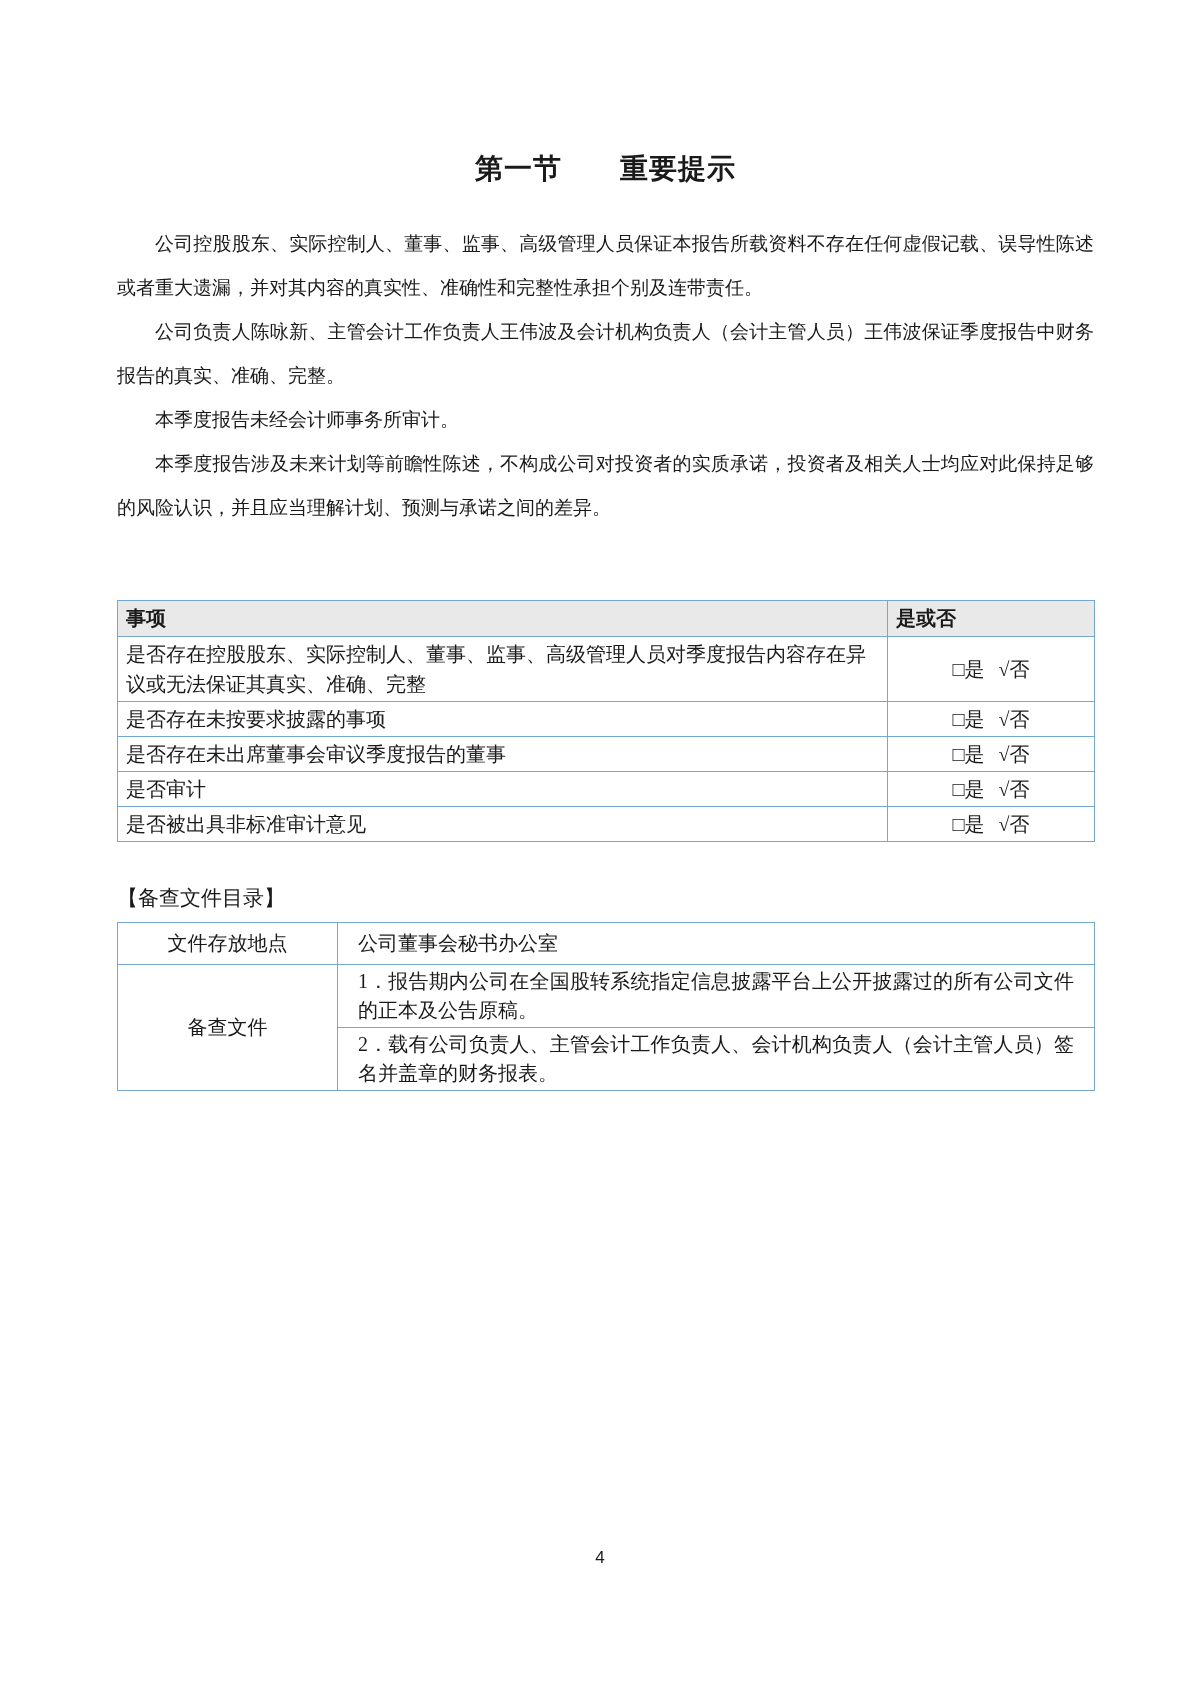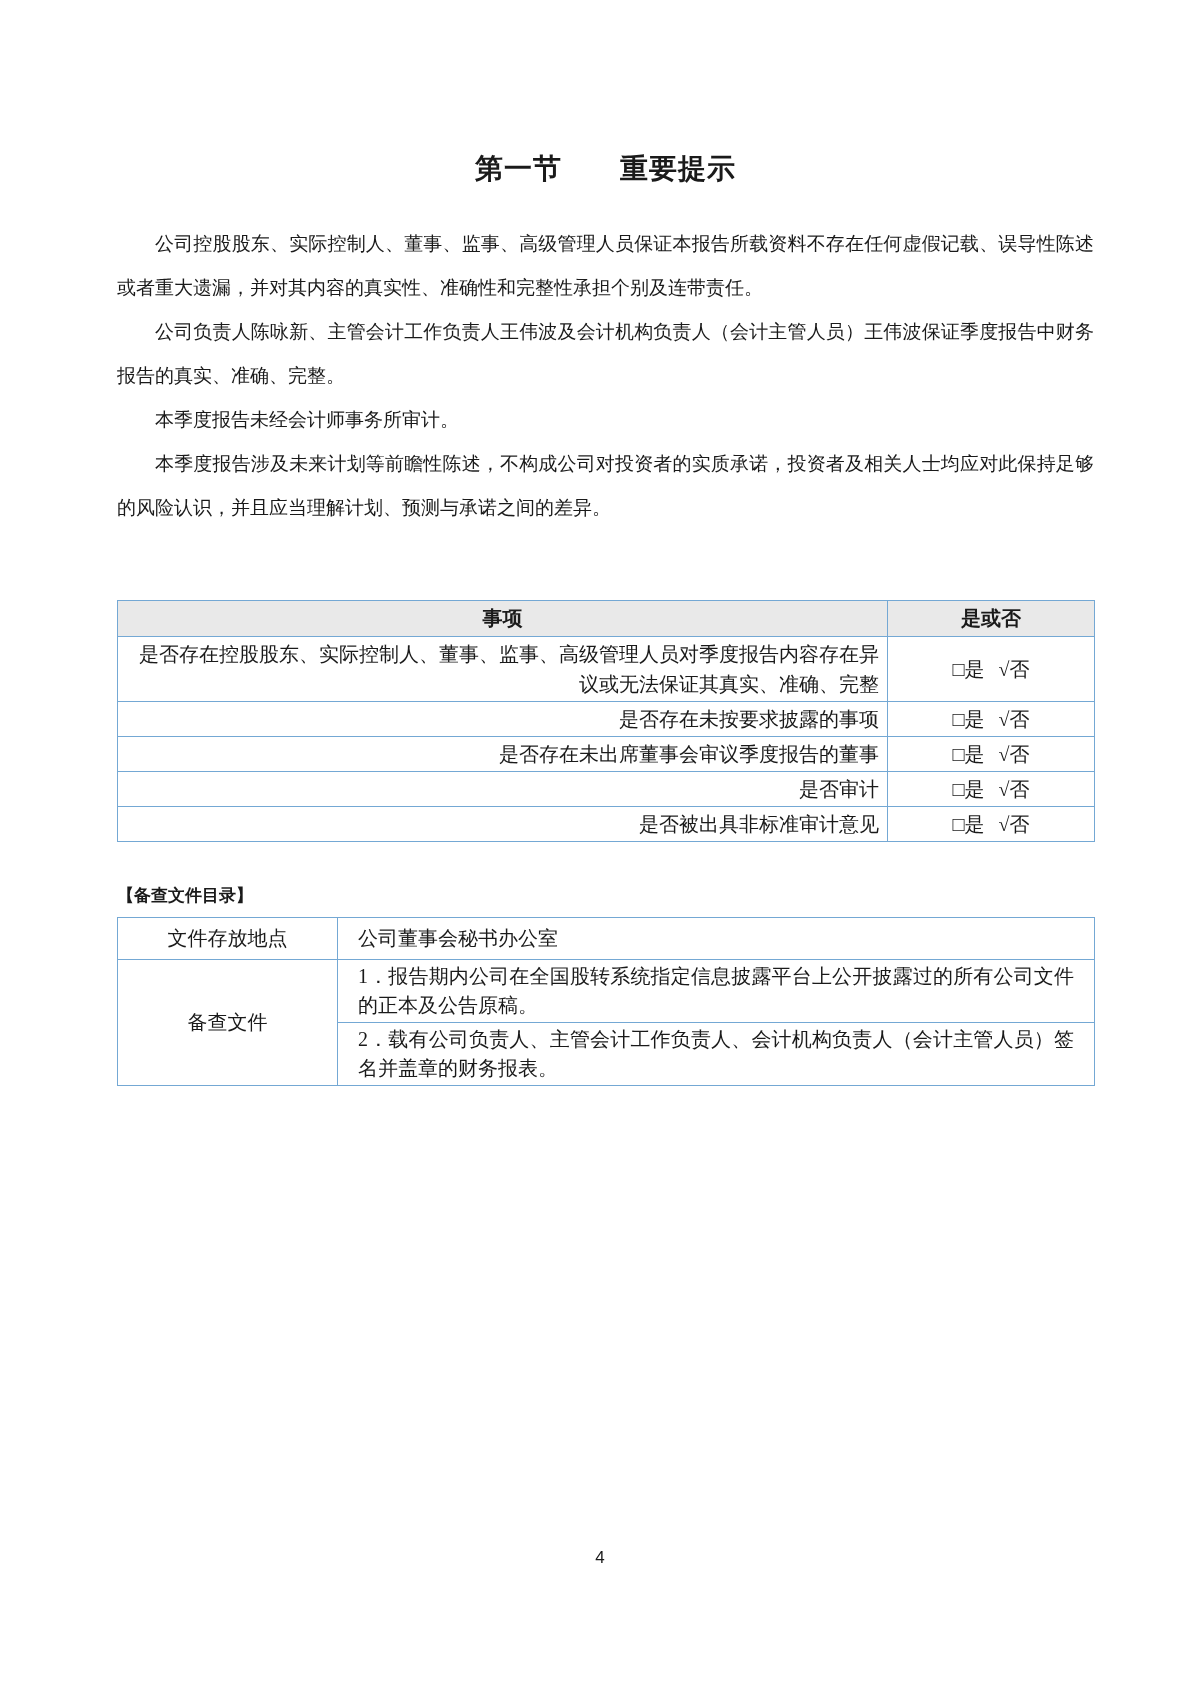--- a/index.html
+++ b/index.html
@@ -48,40 +48,39 @@
     border:1px solid var(--border);
     font-size:20px;
     vertical-align:middle;
   }
   .t1{margin-top:70px;}
   .t1 th{
     background:var(--header-bg);
     font-weight:bold;
     height:33px;
     padding:1px 8px;
-    text-align:center;
+    text-align:left;
   }
   .t1 .col-item{width:770px;}
   .t1 .col-ans{width:207px;}
   .t1 td{
     line-height:30px;
     padding:2px 8px;
-    text-align:right;
   }
   .t1 td.ans{
     text-align:center;
     padding:2px 20px;
     white-space:nowrap;
   }
   .t1 td.ans .yes{margin-right:14px;}
   .docs-heading{
     margin-top:42px;
     margin-bottom:10px;
-    font-weight:bold;
-    font-size:17px;
+    font-weight:normal;
+    font-size:21px;
   }
   .t2 .col-label{width:220px;}
   .t2 .col-val{width:757px;}
   .t2 td{
     line-height:29px;
     padding:2px 20px;
   }
   .t2 td.label{
     text-align:center;
     padding:6px 4px;

